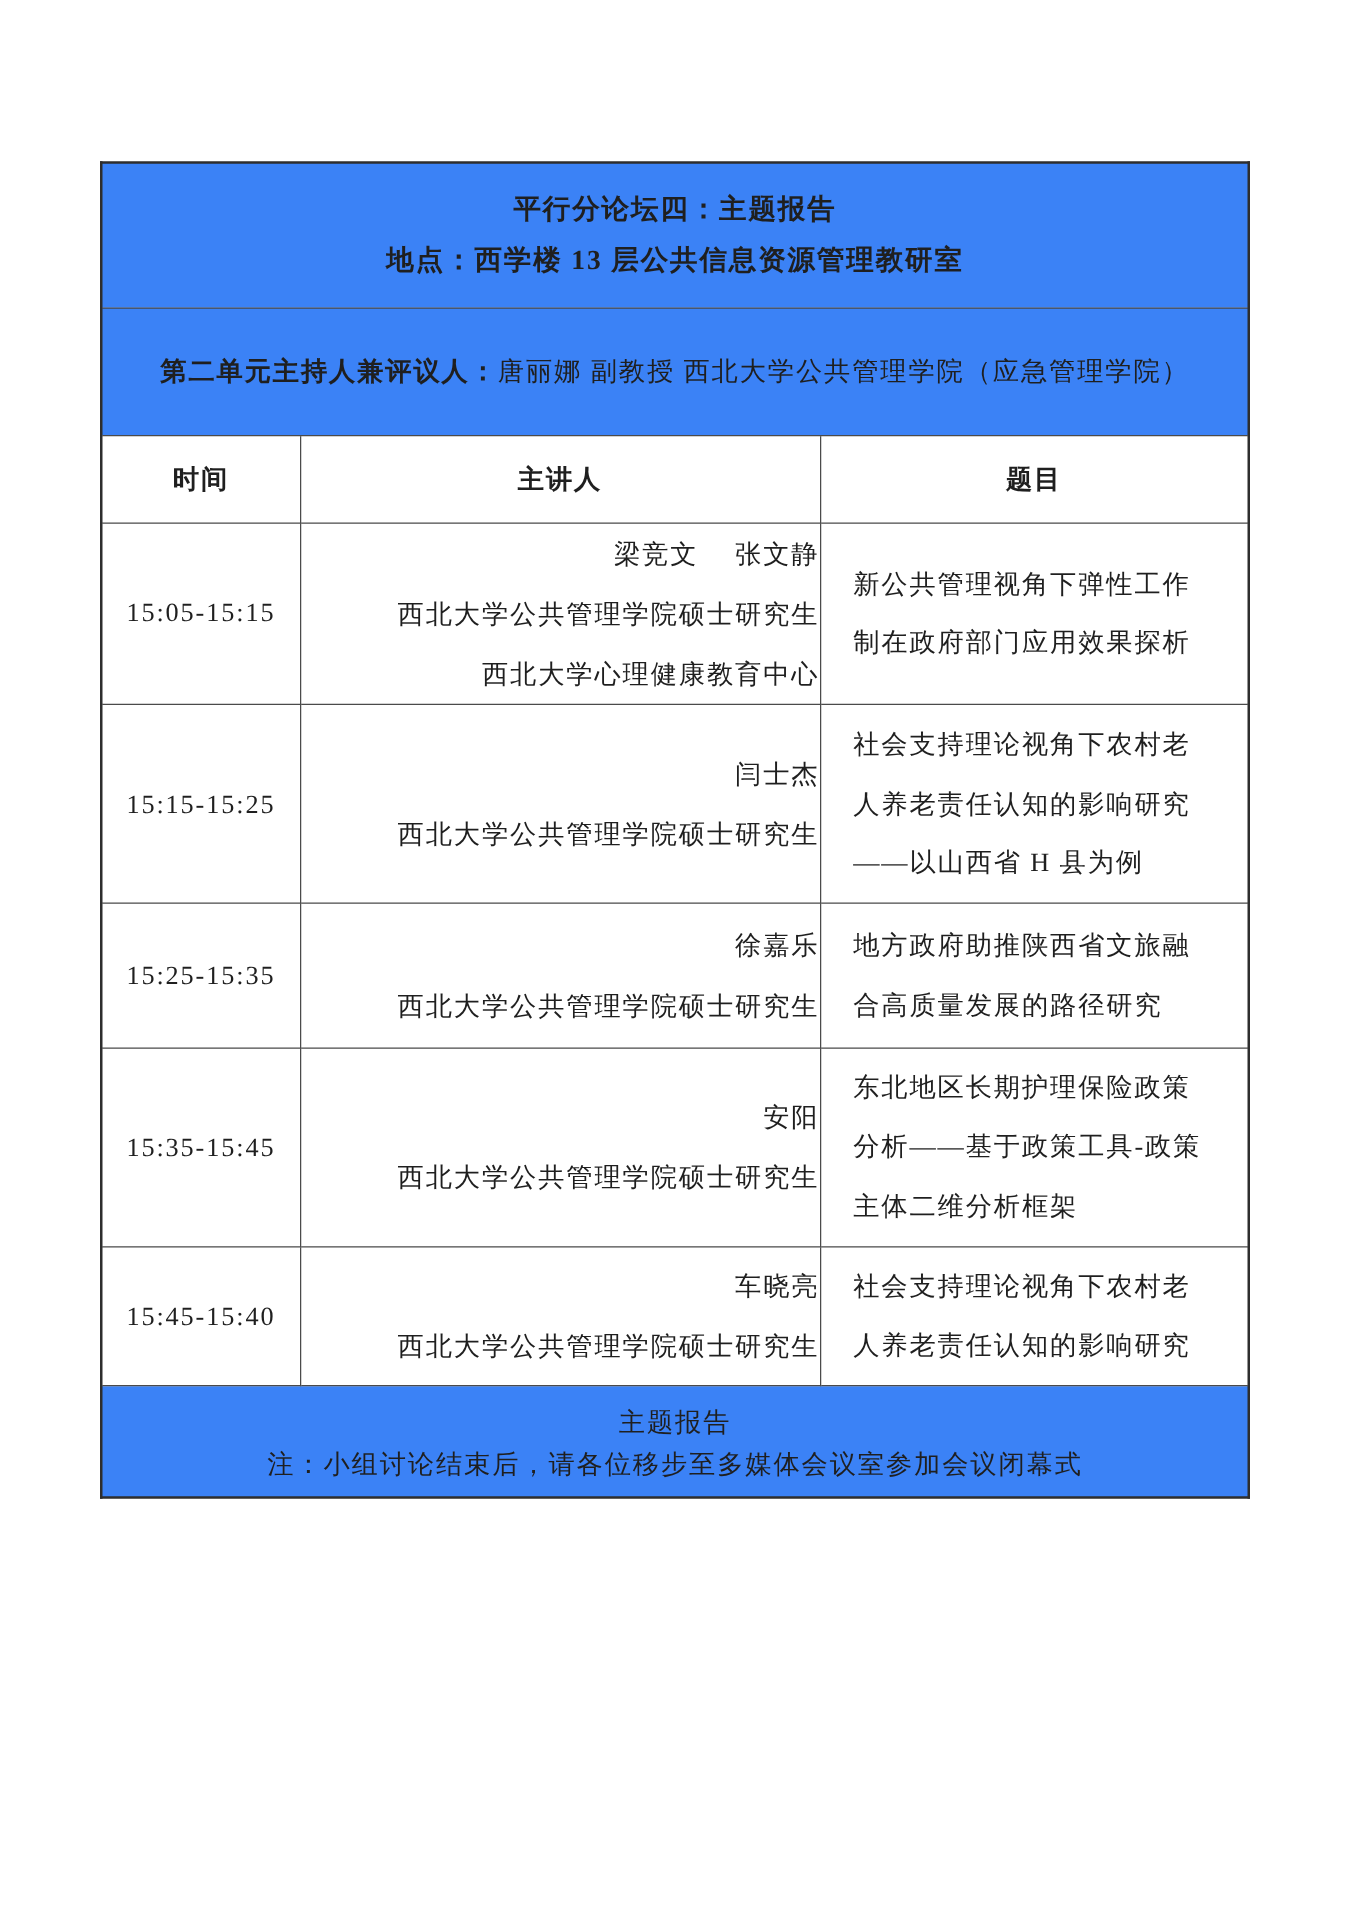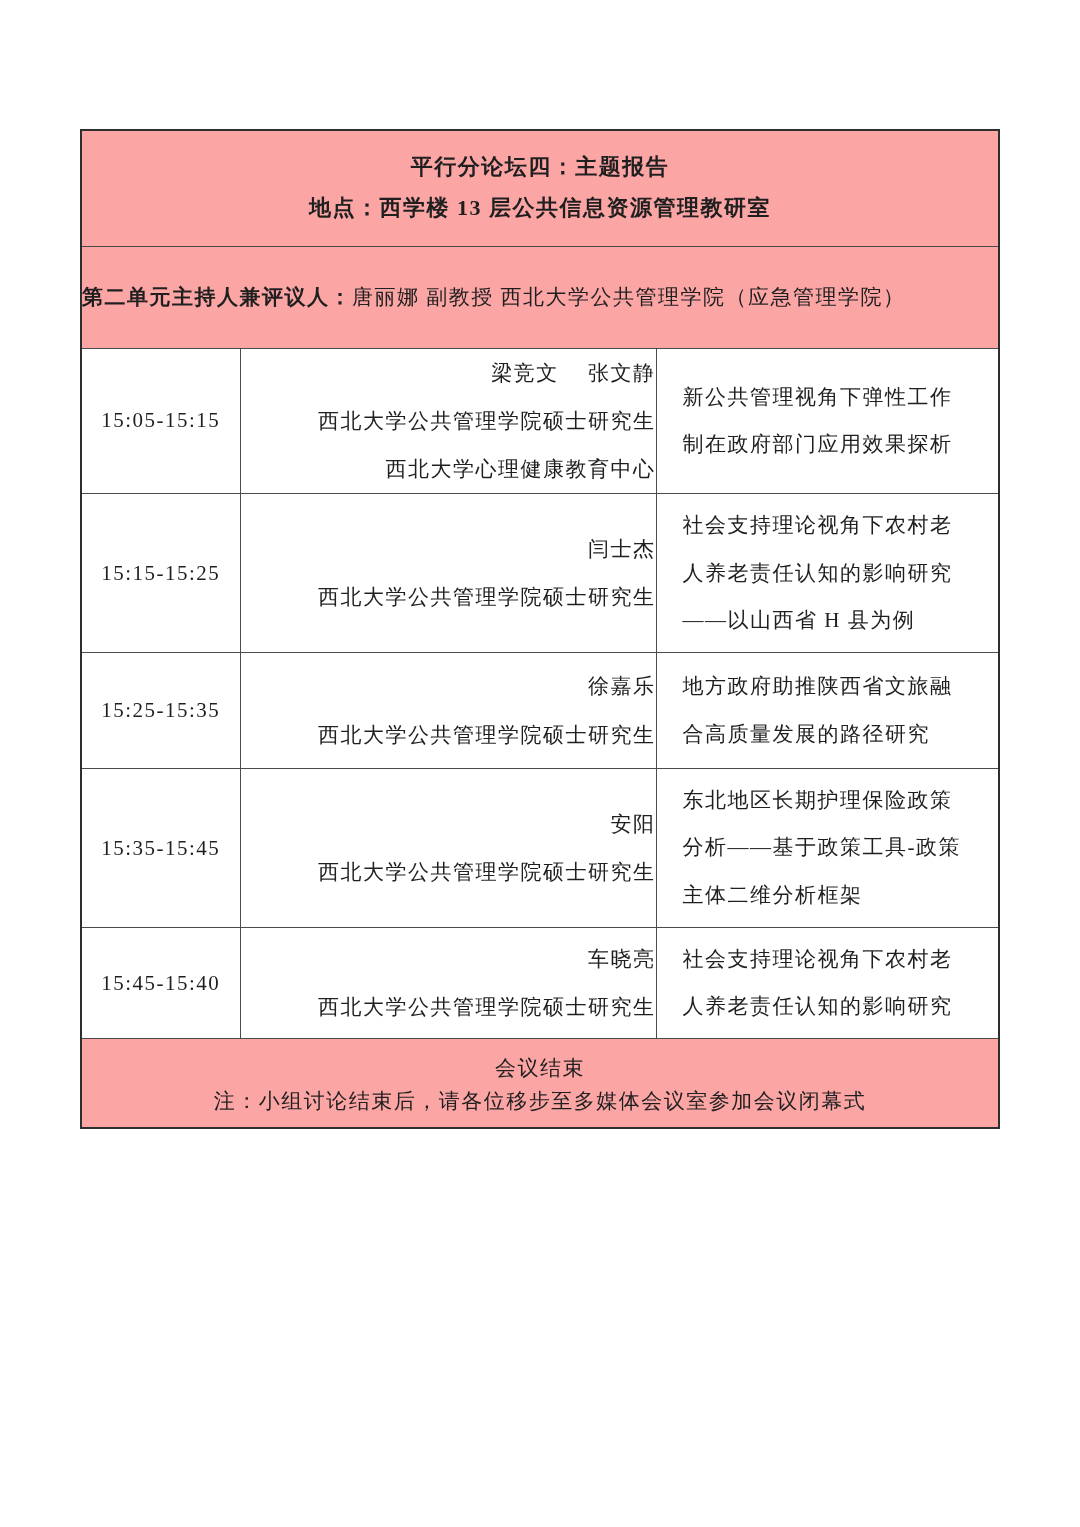--- a/index.html
+++ b/index.html
@@ -23,30 +23,30 @@
     border-collapse: collapse;
     table-layout: fixed;
     border: 2px solid #2e2e2e;
   }
   table.schedule td, table.schedule th {
     border: 1px solid #4a4a4a;
     vertical-align: middle;
     font-size: 21px;
     letter-spacing: 1.5px;
   }
-  .green { background: #fca5a5; }
+  .green { background: #3b82f6; }
   .col-time   { width: 159px; }
   .col-speaker{ width: 416px; }
   .col-title  { width: 343px; }
 
   .title-cell { height: 116px; text-align: center; }
   .title-cell .line { font-weight: bold; font-size: 22px; line-height: 1.4; }
   .title-cell .line + .line { margin-top: 10px; }
 
-  .host-cell { height: 102px; text-align: left; font-size: 21px; }
+  .host-cell { height: 102px; text-align: center; font-size: 21px; }
   .host-cell .label { font-weight: bold; }
 
   .colhead-row th { height: 70px; text-align: center; font-weight: bold; font-size: 21px; background:#ffffff; }
 
   td.time-cell { text-align: center; font-size: 21px; letter-spacing: 0.5px; font-family: Liberation Serif, serif; }
   td.speaker-cell { text-align: right; margin-left: 40px; }
   .speaker-cell .sline { line-height: 2.3; }
   td.topic-cell { text-align: left; padding: 8px 26px; line-height: 2.25; }
 
   .h-r1 { height: 141px; }
@@ -80,20 +80,25 @@
         <div class="line">地点：西学楼 13 层公共信息资源管理教研室</div>
       </td>
     </tr>
 
     <tr>
       <td class="green host-cell" colspan="3">
         <span class="label">第二单元主持人兼评议人：</span><span>唐丽娜 副教授 西北大学公共管理学院（应急管理学院）</span>
       </td>
     </tr>
 
+    <tr class="colhead-row">
+      <th>时间</th>
+      <th>主讲人</th>
+      <th>题目</th>
+    </tr>
 
     <tr class="h-r1">
       <td class="time-cell">15:05-15:15</td>
       <td class="speaker-cell">
         <div class="sline">梁竞文　 张文静</div>
         <div class="sline">西北大学公共管理学院硕士研究生</div>
         <div class="sline">西北大学心理健康教育中心</div>
       </td>
       <td class="topic-cell">新公共管理视角下弹性工作制在政府部门应用效果探析</td>
     </tr>
@@ -130,19 +135,19 @@
       <td class="speaker-cell">
         <div class="sline">车晓亮</div>
         <div class="sline">西北大学公共管理学院硕士研究生</div>
       </td>
       <td class="topic-cell">社会支持理论视角下农村老人养老责任认知的影响研究</td>
     </tr>
 
 
     <tr>
       <td class="green footer-cell" colspan="3">
-        <div class="fline1">会议结束</div>
+        <div class="fline1">主题报告</div>
         <div class="fline2">注：小组讨论结束后，请各位移步至多媒体会议室参加会议闭幕式</div>
       </td>
     </tr>
   </tbody>
     </table>
 </div>
 
 </body></html>

